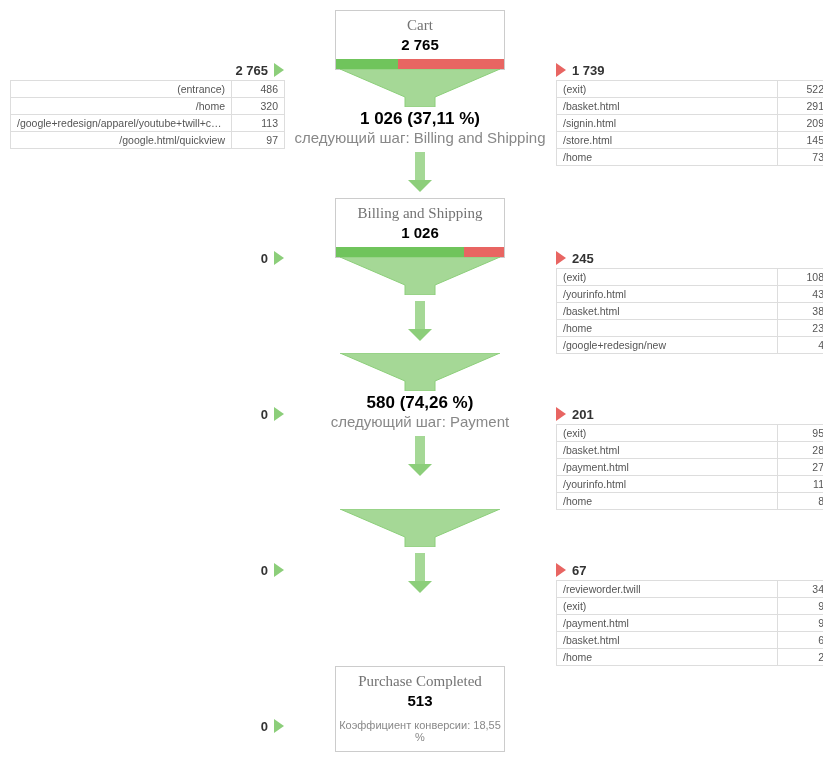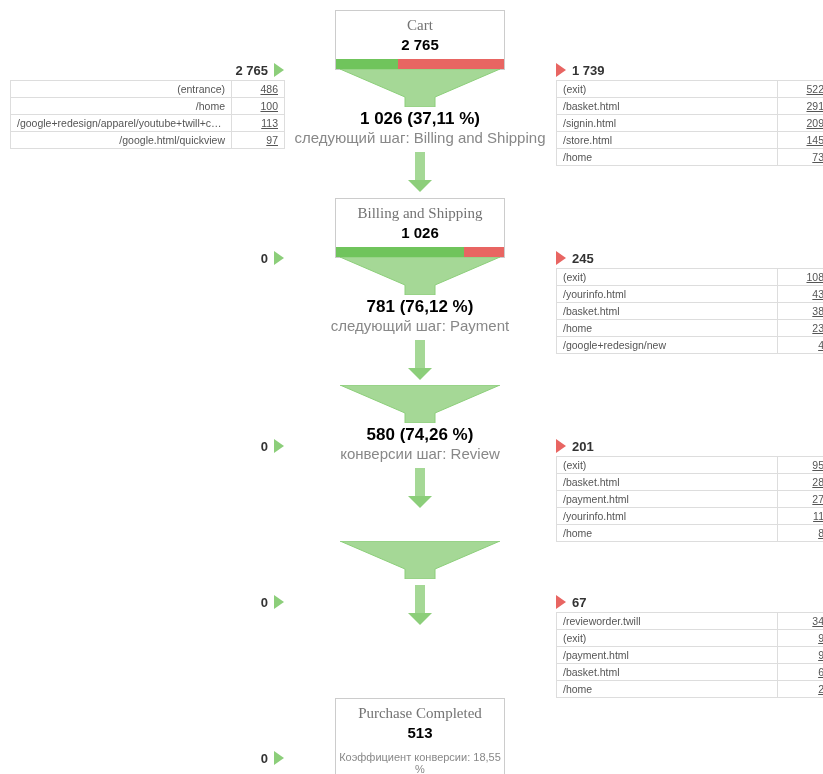--- a/index.html
+++ b/index.html
@@ -124,21 +124,20 @@
     color: #555;
     white-space: nowrap;
     overflow: hidden;
     text-overflow: ellipsis;
     max-width: 200px;
   }
   table.drop-table td.num {
     text-align: right;
     width: 40px;
     max-width: 40px;
-    text-decoration: underline;
   }
 
   .final-sub {
     font-size: 11px;
     color: #888;
     padding: 4px 0 8px 0;
   }
 </style>
 </head>
 <body>
@@ -151,21 +150,21 @@
           <span class="arrow-right-green"></span>
         </div>
         <table class="drop-table" style="margin-left:auto;">
           <tbody>
             <tr>
               <td>(entrance)</td>
               <td class="num">486</td>
             </tr>
             <tr>
               <td>/home</td>
-              <td class="num">100</td>
+              <td class="num">320</td>
             </tr>
             <tr>
               <td>/google+redesign/apparel/youtube+twill+cap+sandwich+b...</td>
               <td class="num">113</td>
             </tr>
             <tr>
               <td>/google.html/quickview</td>
               <td class="num">97</td>
             </tr>
           </tbody>
@@ -241,24 +240,20 @@
           <div class="step-bar">
             <div class="green" style="width:76.12%"></div>
             <div class="red" style="width:23.879999999999995%"></div>
           </div>
         </div>
         <div class="funnel-shape">
           <svg width="170" height="38">
             <polygon points="5,0 165,0 100,28 100,38 70,38 70,28" fill="#a5d896" stroke="#8cce7a" stroke-width="1"></polygon>
           </svg>
         </div>
-        <div class="funnel-label">
-          <div class="main"><span>781</span> <span>(76,12 %)</span></div>
-          <div class="sub">следующий шаг: Payment</div>
-        </div>
         <div class="down-arrow">
           <svg width="30" height="40">
             <rect x="10" y="0" width="10" height="28" fill="#a5d896"></rect>
             <polygon points="3,28 27,28 15,40" fill="#8cce7a"></polygon>
           </svg>
         </div>
       </div>
       <div class="right-col">
         <div class="count-line right">
           <span class="arrow-right-red"></span>
@@ -298,21 +293,21 @@
         </div>
       </div>
       <div class="center-col">
         <div class="funnel-shape">
           <svg width="170" height="38">
             <polygon points="5,0 165,0 100,28 100,38 70,38 70,28" fill="#a5d896" stroke="#8cce7a" stroke-width="1"></polygon>
           </svg>
         </div>
         <div class="funnel-label">
           <div class="main"><span>580</span> <span>(74,26 %)</span></div>
-          <div class="sub">конверсии шаг: Review</div>
+          <div class="sub">следующий шаг: Payment</div>
         </div>
         <div class="down-arrow">
           <svg width="30" height="40">
             <rect x="10" y="0" width="10" height="28" fill="#a5d896"></rect>
             <polygon points="3,28 27,28 15,40" fill="#8cce7a"></polygon>
           </svg>
         </div>
       </div>
       <div class="right-col">
         <div class="count-line right">

